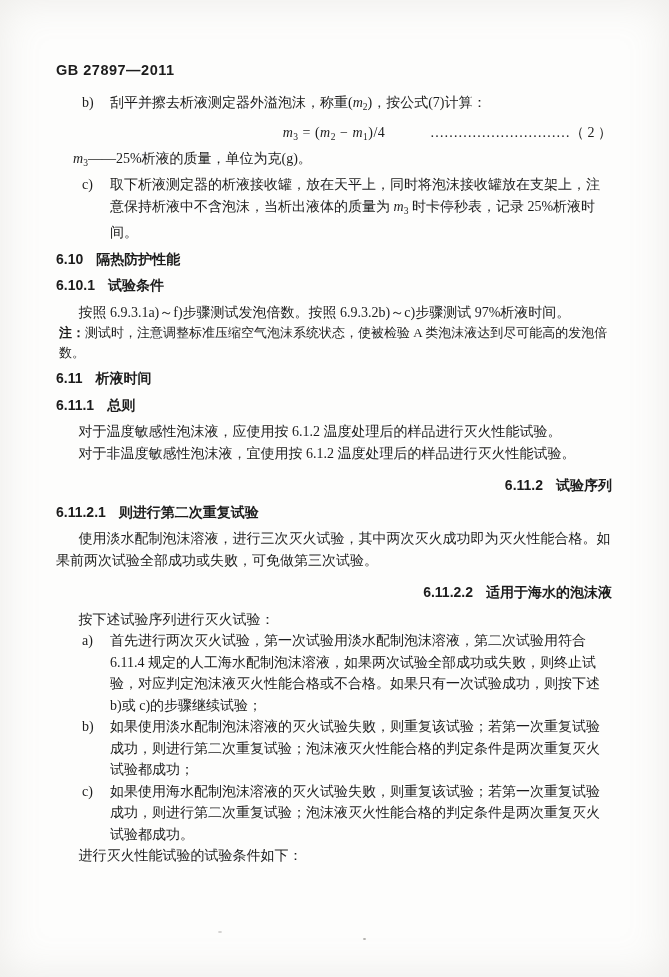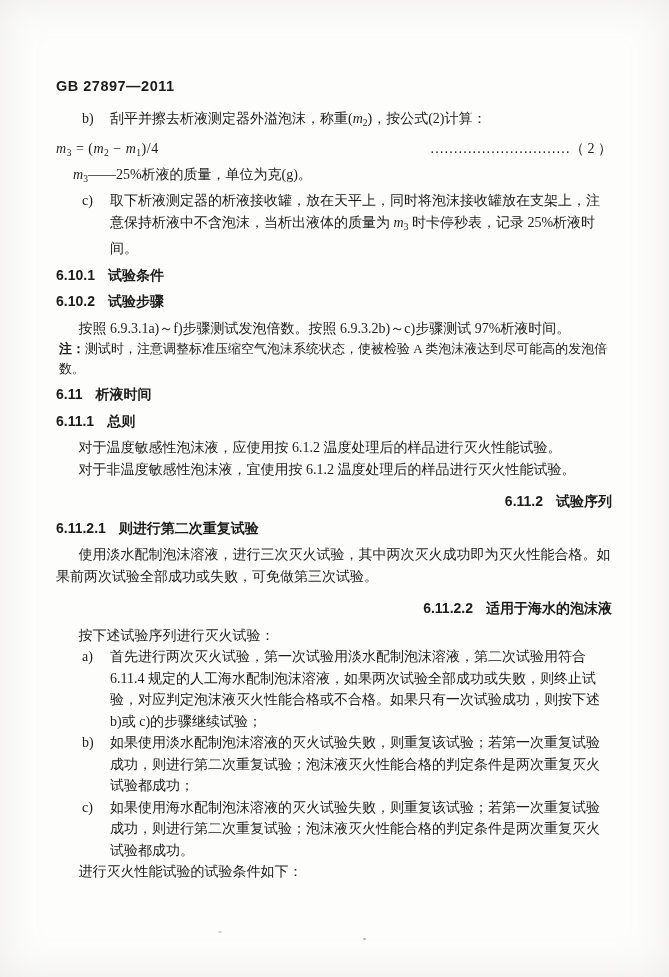--- a/index.html
+++ b/index.html
@@ -8,21 +8,21 @@
     background: #e8e8e6;
   }
   .page {
     position: relative;
     width: 669px;
     height: 977px;
     margin: 0 auto;
     background: #fdfdfc;
     box-shadow: inset 0 0 40px rgba(160,155,145,0.18);
     box-sizing: border-box;
-    padding: 76px 57px 0 56px;
+    padding: 60px 57px 0 56px;
     color: #1c1c1c;
     font-family: "Liberation Serif", "DejaVu Serif", serif;
     font-size: 14px;
     line-height: 21.5px;
     overflow: hidden;
   }
   
   .hdr {
     font-family: "Liberation Sans", "DejaVu Sans", sans-serif;
     font-weight: bold;
@@ -48,20 +48,21 @@
     margin-left: 26px;
   }
   .li-marker {
     flex: 0 0 28px;
     font-family: "Liberation Serif", "DejaVu Serif", serif;
   }
   .li-text { flex: 1; }
   
   .formula-row {
     position: relative;
+    text-align: center;
     margin: 4px 0;
     height: 21.5px;
   }
   .formula-expr {
     font-family: "Liberation Serif", "DejaVu Serif", serif;
     letter-spacing: 0.5px;
   }
   .formula-expr i, .var-i {
     font-style: italic;
     font-family: "Liberation Serif", "DejaVu Serif", serif;
@@ -101,41 +102,41 @@
 </style>
 </head>
 <body>
 
 <div class="page">
 
   <div class="hdr">GB 27897—2011</div>
 
   <div class="li">
     <span class="li-marker">b)</span>
-    <div class="li-text"><span>刮平并擦去析液测定器外溢泡沫，称重(</span><span class="var-i"><i>m</i><sub class="s">2</sub></span><span>)，按公式(2)计算：</span></div>
+    <div class="li-text"><span>刮平并擦去析液测定器外溢泡沫，称重(</span><span class="var-i"><i>m</i><sub class="s">2</sub></span><span>)，按公式(7)计算：</span></div>
   </div>
 
   <div class="formula-row">
     <span class="formula-expr"><i>m</i><sub class="s">3</sub><span> = (</span><i>m</i><sub class="s">2</sub><span> − </span><i>m</i><sub class="s">1</sub><span>)/4</span></span>
     <span class="formula-ref"><span class="dots">…………………………</span><span>（ 2 ）</span></span>
   </div>
 
 
   <div class="sym-def"><span class="var-i"><i>m</i><sub class="s">3</sub></span><span>——</span><span>25%析液的质量，单位为克(g)。</span></div>
 
   <div class="li">
     <span class="li-marker">c)</span>
     <div class="li-text"><span>取下析液测定器的析液接收罐，放在天平上，同时将泡沫接收罐放在支架上，注意保持析液中不含泡沫，当析出液体的质量为 </span><span class="var-i"><i>m</i><sub class="s">3</sub></span><span> 时卡停秒表，记录 25%析液时间。</span></div>
   </div>
 
+  <div class="h"><span>6.10</span><span class="ht">隔热防护性能</span></div>
 
   <div class="h"><span>6.10.1</span><span class="ht">试验条件</span></div>
 
 
-  <div class="h"><span>6.10.2</span><span class="ht">试验步骤</span></div>
 
   <p class="p ind">按照 6.9.3.1a)～f)步骤测试发泡倍数。按照 6.9.3.2b)～c)步骤测试 97%析液时间。</p>
 
   <div class="note"><span class="note-label">注：</span><span>测试时，注意调整标准压缩空气泡沫系统状态，使被检验 A 类泡沫液达到尽可能高的发泡倍数。</span></div>
 
   <div class="h"><span>6.11</span><span class="ht">析液时间</span></div>
 
   <div class="h"><span>6.11.1</span><span class="ht">总则</span></div>
 
   <p class="p ind">对于温度敏感性泡沫液，应使用按 6.1.2 温度处理后的样品进行灭火性能试验。</p>

